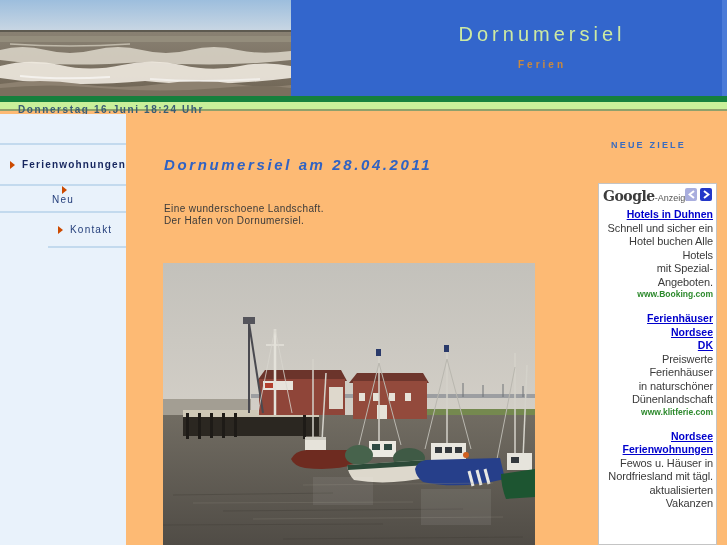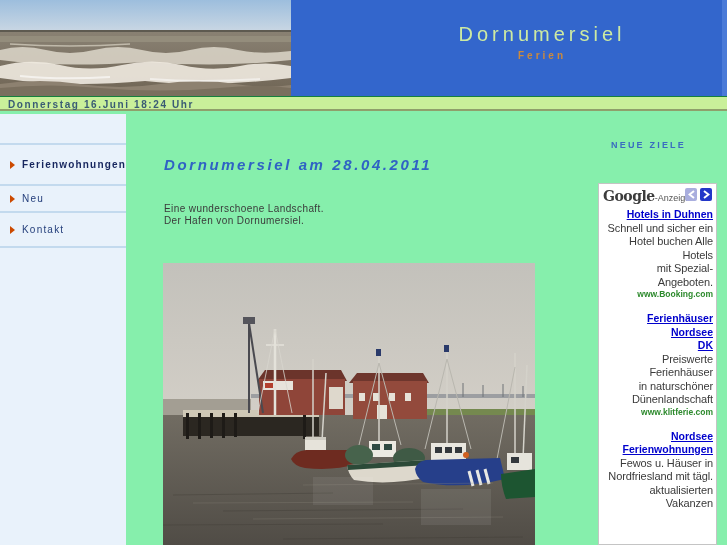--- a/index.html
+++ b/index.html
@@ -1,39 +1,39 @@
 <!DOCTYPE html>
 <html><head>
 <meta charset="utf-8">
 <style>
   html,body{margin:0;padding:0;}
-  .page{position:relative;width:727px;height:545px;background:#86efac;overflow:hidden;
+  .page{position:relative;width:727px;height:545px;background:#fdba74;overflow:hidden;
         font-family:"Liberation Sans",sans-serif;}
 
   
   .header{position:absolute;top:0;left:0;width:727px;height:96px;background:#3366cc;}
   .header-photo{position:absolute;top:0;left:0;width:291px;height:96px;overflow:hidden;}
   .header-edge{position:absolute;top:0;left:722px;width:5px;height:96px;background:#4a7ad8;}
   .header-brand{position:absolute;top:23px;left:382px;width:320px;text-align:center;}
   .site-title{color:#cdeaa2;font-size:20px;letter-spacing:4px;}
-  .site-subtitle{color:#cc8a3c;font-size:10px;font-weight:bold;letter-spacing:3px;margin-top:4px;}
+  .site-subtitle{color:#cc8a3c;font-size:10px;font-weight:bold;letter-spacing:3px;margin-top:13px;}
 
   
   .datebar{position:absolute;top:96px;left:0;width:727px;height:15px;background:#c9f09a;
-           border-top:1px solid #15803d;border-bottom:2px solid #8fa06b;
-           line-height:15px;padding-left:8px;box-sizing:border-box;
+           border-top:6px solid #15803d;border-bottom:2px solid #8fa06b;
+           line-height:15px;padding-left:18px;box-sizing:border-box;
            color:#3a5c74;font-weight:bold;font-size:10px;letter-spacing:1.6px;width:727px;}
 
   
   .sidebar{position:absolute;top:114px;left:0;width:126px;height:431px;background:#e9f2fb;}
   .nav{margin-top:29px;border-top:2px solid #c3daee;}
   .nav-item{display:flex;align-items:center;border-bottom:2px solid #c3daee;cursor:pointer;}
   .nav-item.h1{height:39px;}
-  .nav-item.h2{height:25px;}
-  .nav-item.h3{height:33px;}
+  .nav-item.h2{height:25px;flex-direction:column;}
+  .nav-item.h3{height:33px;margin-left:48px;}
   .tri{width:0;height:0;border-left:5px solid #cc4a00;border-top:4px solid transparent;
        border-bottom:4px solid transparent;margin:0 7px 0 10px;flex:0 0 auto;}
   .nav-label{font-size:10px;letter-spacing:1.2px;color:#26407c;}
   .nav-item.h1 .nav-label{font-weight:bold;color:#16265e;}
 
   
   .page-title{position:absolute;left:164px;top:156px;margin:0;font-size:15px;font-weight:bold;
               color:#2f62c4;letter-spacing:2.6px;font-style:italic;}
   .para{position:absolute;left:164px;margin:0;font-size:10px;color:#3a3a3a;letter-spacing:.4px;}
   .para.p1{top:203px;text-align:center;}

